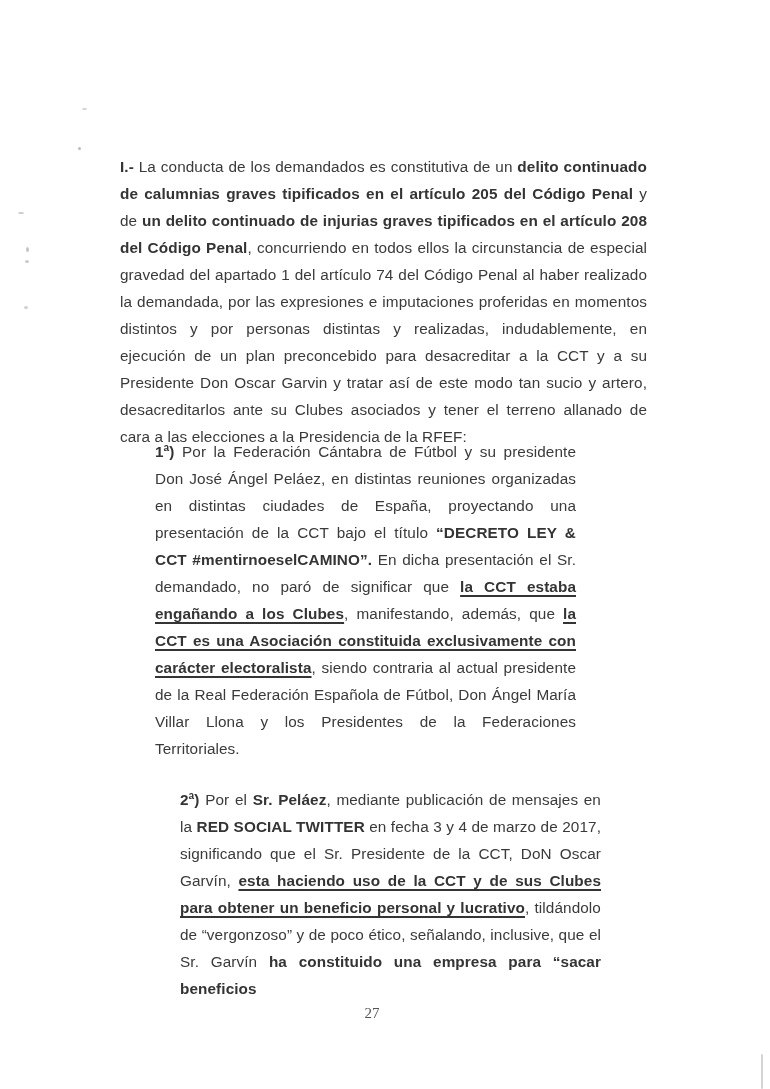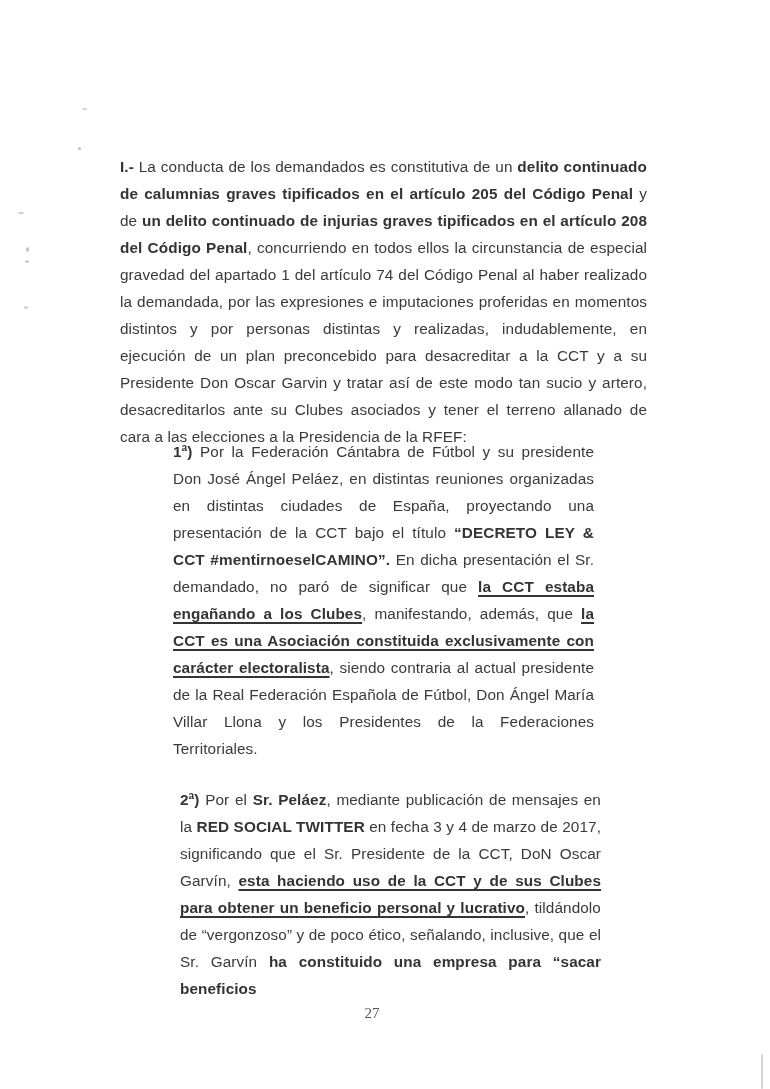--- a/index.html
+++ b/index.html
@@ -25,21 +25,21 @@
     color: #3a3a3a;
     letter-spacing: 0.1px;
   }
   .intro-para {
     left: 120px;
     top: 130px;
     width: 527px;
     margin-top: 23px;
   }
   .item-para-1 {
-    left: 173px;
+    left: 155px;
     top: 438px;
     width: 421px;
   }
   .item-para-2 {
     left: 180px;
     top: 786px;
     width: 421px;
   }
   .seg.normal { font-weight: 400; }
   .seg.bold { font-weight: 700; color: #343434; }

